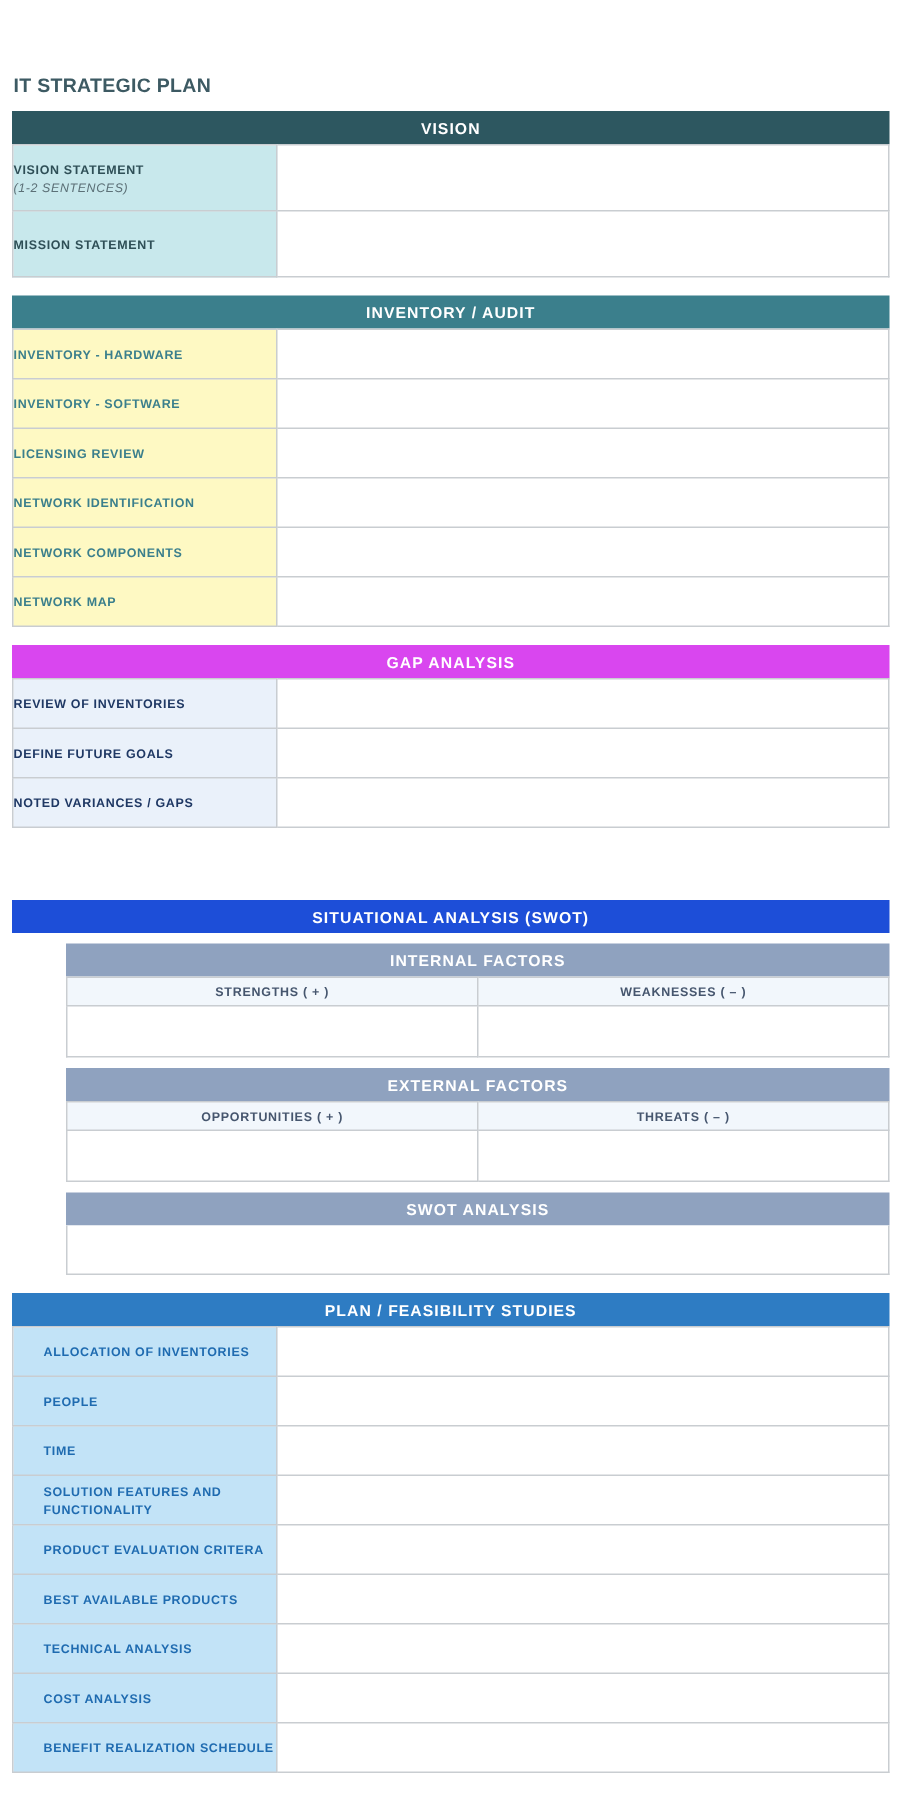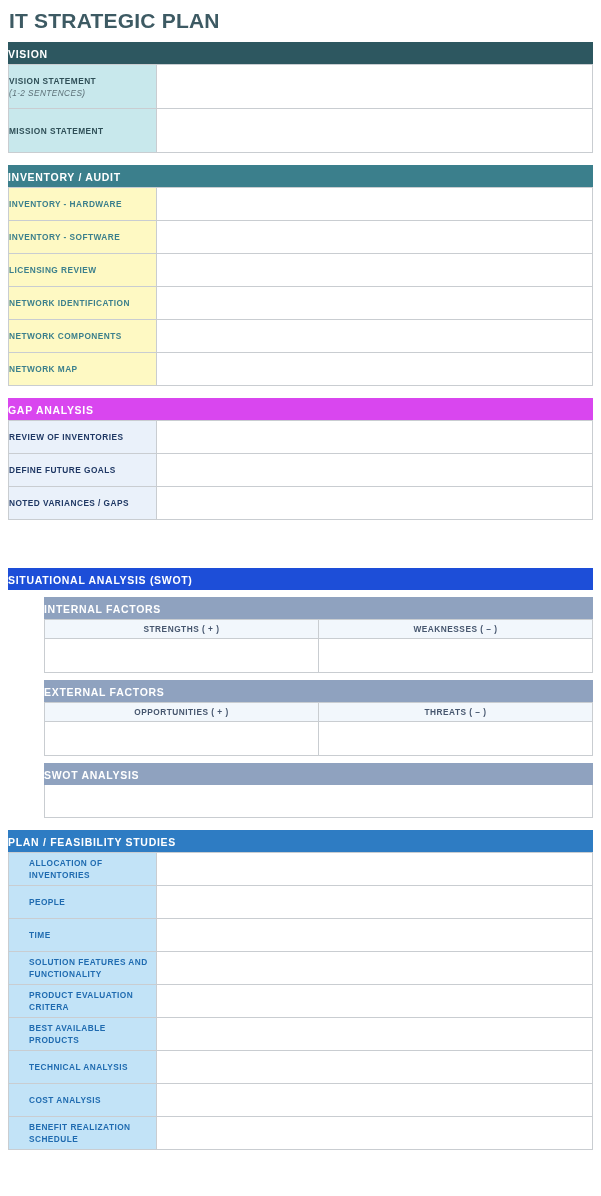--- a/index.html
+++ b/index.html
@@ -15,31 +15,33 @@
   }
   .page {
     width: 601px;
     height: 1196px;
     position: relative;
     box-sizing: border-box;
     padding: 0 8px;
   }
 
   .doc-title {
-    font-size: 21px;
+    font-size: 13px;
     font-weight: bold;
     color: #3d5a63;
     letter-spacing: 0.2px;
     padding: 9px 0 10px 1px;
     line-height: 1.1;
+    margin-top: 41px;
   }
 
   .section { margin-bottom: 12px; }
 
   .band {
+    text-align: center;
     color: #ffffff;
     font-size: 10.5px;
     font-weight: bold;
     letter-spacing: 0.7px;
     line-height: 1;
     padding: 7px 0 7px;
     box-sizing: border-box;
     height: 22px;
   }
   .band.vision      { background: #2d5760; }
@@ -53,21 +55,21 @@
     width: 100%;
     border-collapse: collapse;
     table-layout: fixed;
   }
   table.grid td {
     border: 1px solid #c9cdd1;
     vertical-align: middle;
     padding: 0;
   }
   td.label {
-    width: 148px;
+    width: 176px;
     font-size: 8.3px;
     font-weight: bold;
     letter-spacing: 0.45px;
     line-height: 1.45;
     padding: 4px 0 4px 12px;
     box-sizing: border-box;
   }
   td.value { background: #ffffff; }
 
   

